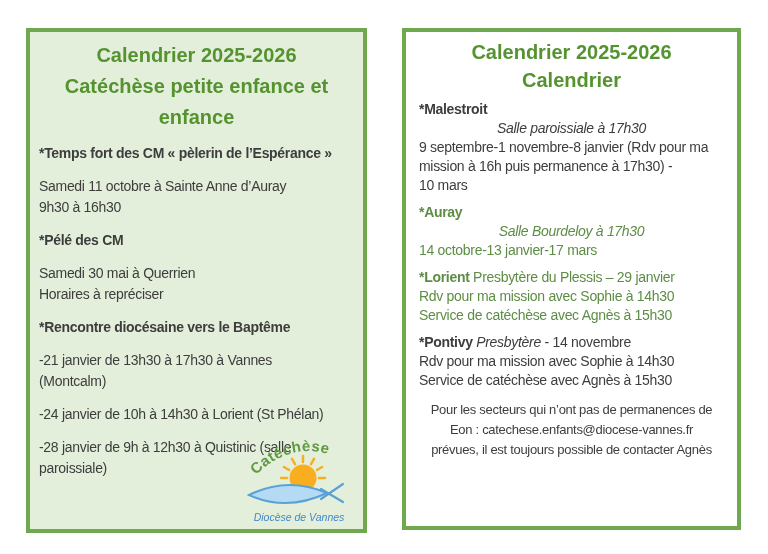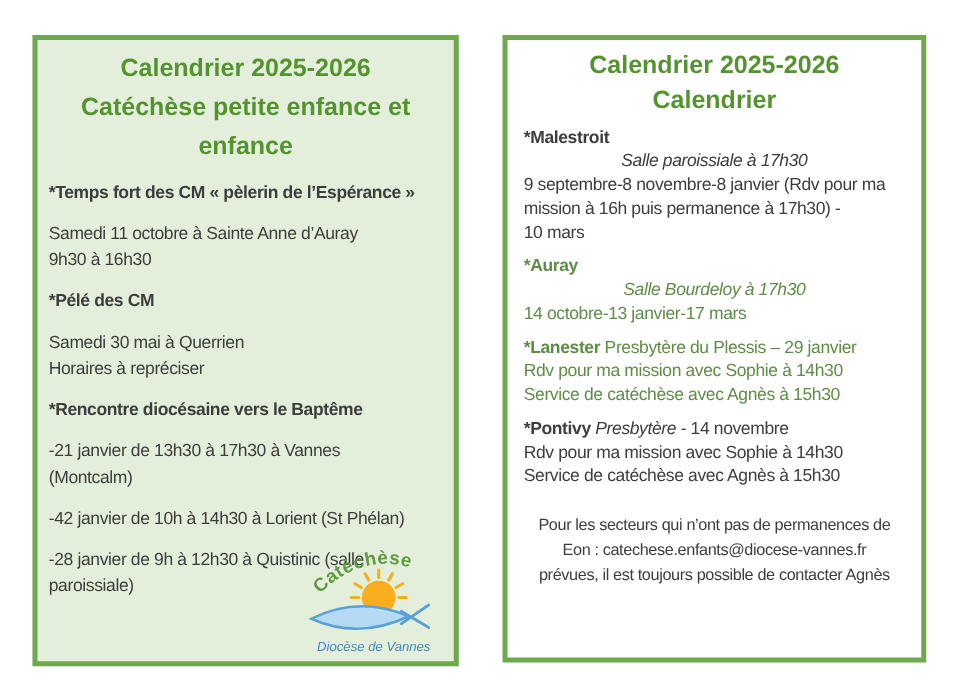--- a/index.html
+++ b/index.html
@@ -14,21 +14,21 @@
   .tl{display:block;}
   .block{margin:0 0 12px 0;font-size:14px;line-height:21px;letter-spacing:-0.3px;}
   .block .ln{white-space:nowrap;}
   .bold-line{font-weight:bold;font-size:14px;}
   .section{margin:0 0 8px 0;font-size:14px;line-height:19px;letter-spacing:-0.3px;}
   .section .ln{white-space:nowrap;}
   .sec-dark{color:#3d3d3d;}
   .sec-green{color:#5d8d44;}
   .bold{font-weight:bold;}
   .italic{font-style:italic;text-align:center;}
-  .footer{margin-top:20px;text-align:center;font-size:13px;line-height:20px;
+  .footer{margin-top:10px;text-align:center;font-size:13px;line-height:20px;
           letter-spacing:-0.3px;color:#3d3d3d;}
   .footer .ln{white-space:nowrap;}
   .logo{position:absolute;right:8px;bottom:5px;width:112px;height:92px;}
   .arc-text{fill:#5f9a43;font-size:15px;font-weight:bold;letter-spacing:0.5px;
             font-family:"Liberation Sans",sans-serif;}
   .logo-caption{fill:#3f88c5;font-size:10.5px;font-style:italic;
                 font-family:"Liberation Sans",sans-serif;}
 </style>
 </head>
 <body>
@@ -54,21 +54,21 @@
     <div class="ln">Horaires à repréciser</div>
   </div>
   <div class="block bold-line">
     <div class="ln">*Rencontre diocésaine vers le Baptême</div>
   </div>
   <div class="block">
     <div class="ln">-21 janvier de 13h30 à 17h30 à Vannes</div>
     <div class="ln">(Montcalm)</div>
   </div>
   <div class="block">
-    <div class="ln">-42 janvier de 10h à 14h30 à Lorient (St Phélan)</div>
+    <div class="ln">-24 janvier de 10h à 14h30 à Lorient (St Phélan)</div>
   </div>
   <div class="block">
     <div class="ln">-28 janvier de 9h à 12h30 à Quistinic (salle</div>
     <div class="ln">paroissiale)</div>
   </div>
 
   <div class="logo">
     <svg width="112" height="92" viewBox="0 0 112 92">
       <defs>
         <path id="arcPath" d="M 10,46 Q 52,2 104,30" fill="none"></path>
@@ -97,34 +97,34 @@
 
 <section class="panel panel-right">
   <div class="panel-title">
     <span class="tl">Calendrier 2025-2026</span>
     <span class="tl">Calendrier</span>
   </div>
 
   <div class="section sec-dark">
     <div class="ln bold">*Malestroit</div>
     <div class="ln italic">Salle paroissiale à 17h30</div>
-    <div class="ln">9 septembre-8 novembre-8 janvier (Rdv pour ma</div>
+    <div class="ln">9 septembre-1 novembre-8 janvier (Rdv pour ma</div>
     <div class="ln">mission à 16h puis permanence à 17h30) -</div>
     <div class="ln">10 mars</div>
   </div>
 
   <div class="section sec-green">
     <div class="ln bold">*Auray</div>
     <div class="ln italic">Salle Bourdeloy à 17h30</div>
     <div class="ln">14 octobre-13 janvier-17 mars</div>
   </div>
 
 
   <div class="section sec-green">
-    <div class="ln"><span class="bold">*Lanester</span><span> Presbytère du Plessis – 29 janvier</span></div>
+    <div class="ln"><span class="bold">*Lorient</span><span> Presbytère du Plessis – 29 janvier</span></div>
     <div class="ln">Rdv pour ma mission avec Sophie à 14h30</div>
     <div class="ln">Service de catéchèse avec Agnès à 15h30</div>
   </div>
 
   <div class="section sec-dark">
     <div class="ln"><span class="bold">*Pontivy</span> <span class="italic">Presbytère</span><span> - 14 novembre</span></div>
     <div class="ln">Rdv pour ma mission avec Sophie à 14h30</div>
     <div class="ln">Service de catéchèse avec Agnès à 15h30</div>
   </div>
 

